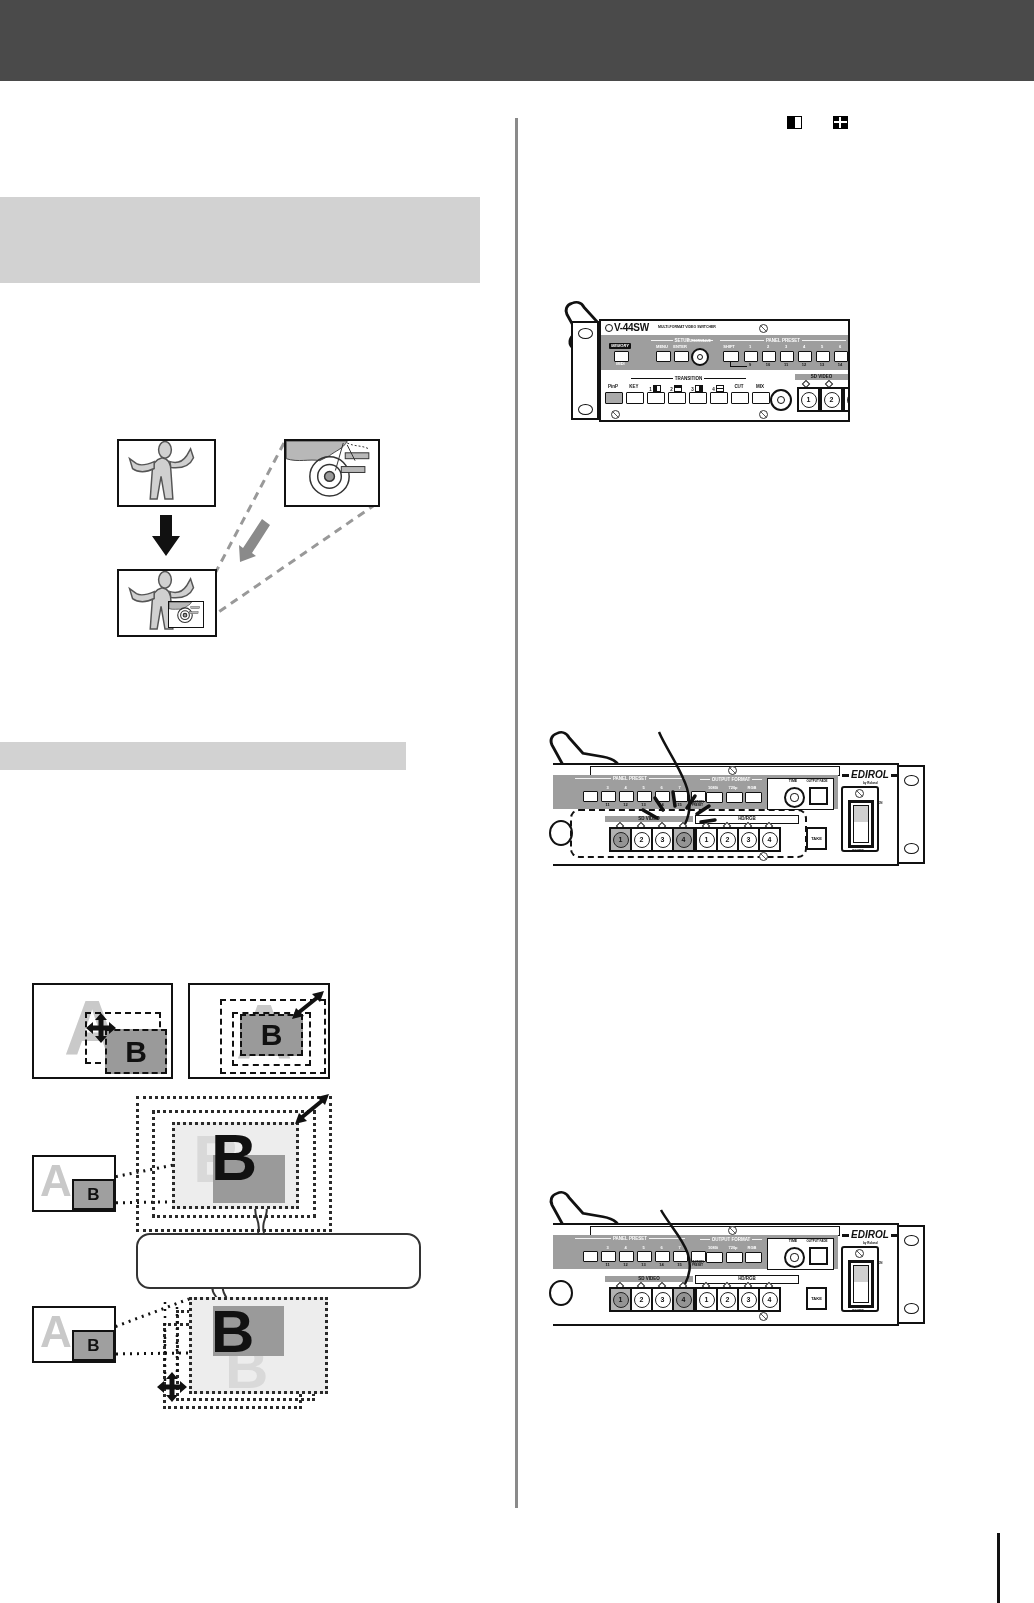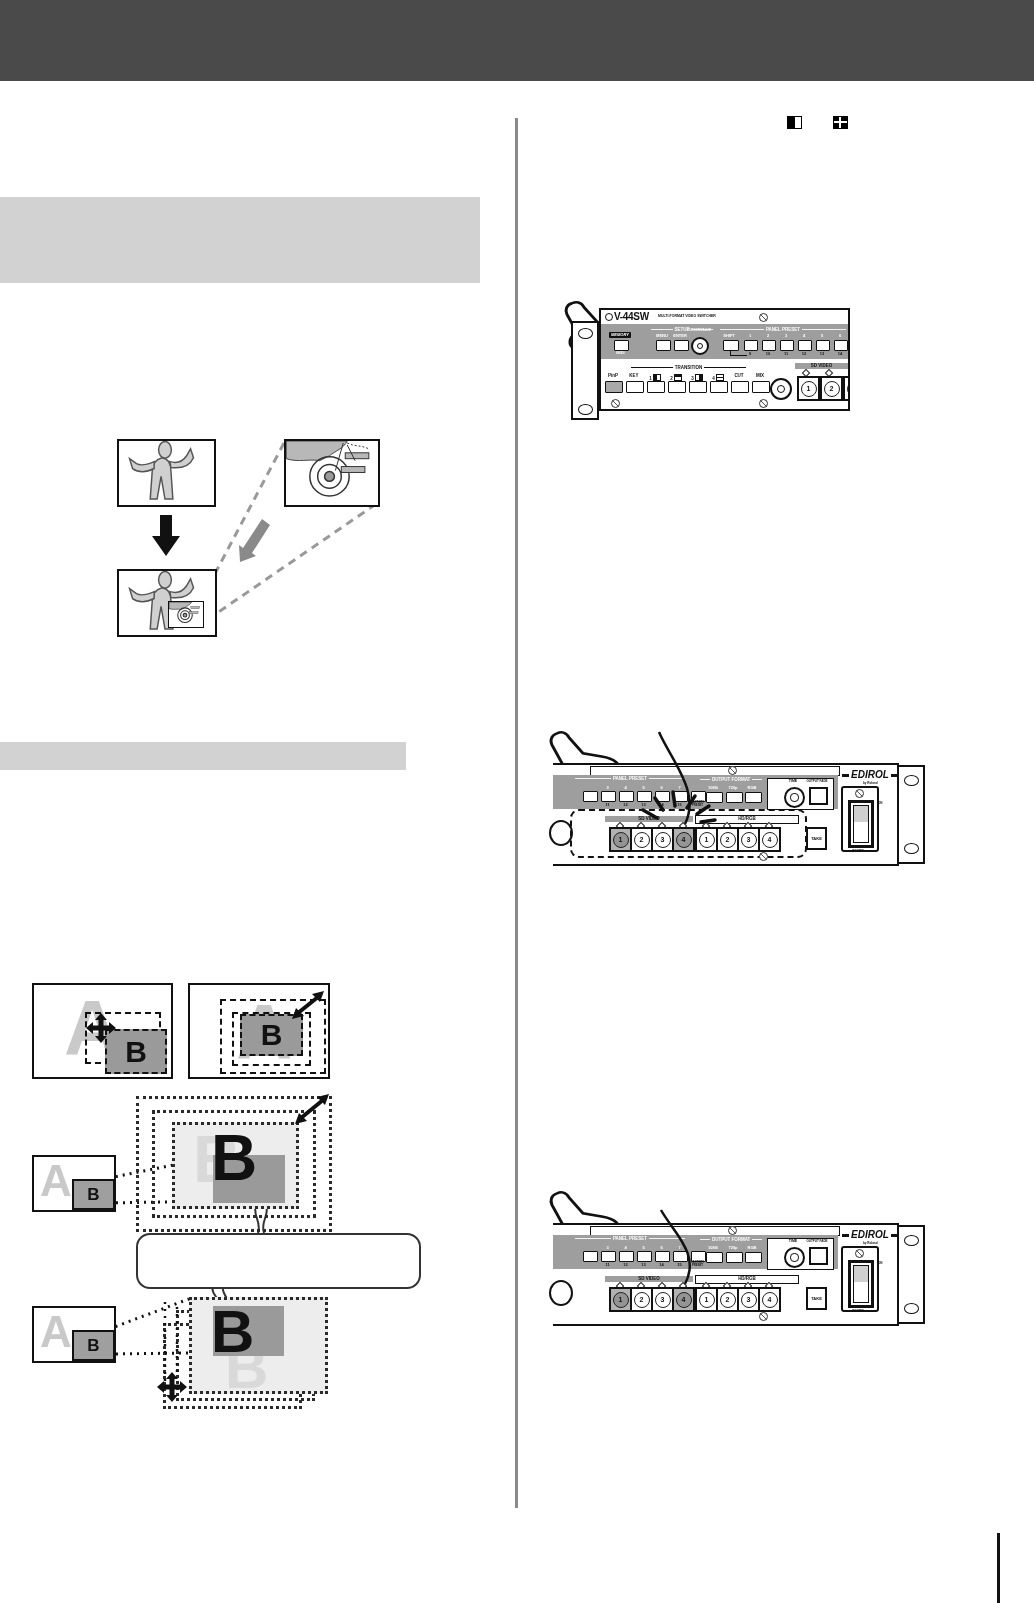--- a/index.html
+++ b/index.html
@@ -242,21 +242,21 @@
         <span>B</span>
       </div>
     </div>
   </div>
 
   <div class="panel" style="left:560px;top:300px;width:300px;height:180px">
     <div class="ear" style="left:11px;top:21px;width:24px;height:95px">
       <div class="hole" style="left:5px;top:5px;width:13px;height:9px"></div>
       <div class="hole" style="left:5px;top:81px;width:13px;height:9px"></div>
     </div>
-    <div class="body1" style="left:39px;top:8px;width:247px;height:99px">
+    <div class="body1" style="left:39px;top:19px;width:247px;height:99px">
       <span class="lmark" style="left:4px;top:3px"></span>
       <span class="logo" style="left:13px;top:2px">V-44SW</span>
       <span class="logosub" style="left:57px;top:5px">MULTI-FORMAT VIDEO SWITCHER</span>
       <span class="screw" style="left:158px;top:3px"></span>
       <div class="band" style="left:0;top:14px;width:247px;height:35px"></div>
       <span class="memlbl" style="left:8px;top:22px">MEMORY</span>
       <span class="pb" style="left:13px;top:30px;width:13px"></span>
       <span class="psub" style="left:13px;top:41px;width:13px;color:#fff">MIDI</span>
       <div class="sec" style="left:50px;top:17px;width:62px">
           <i></i>

